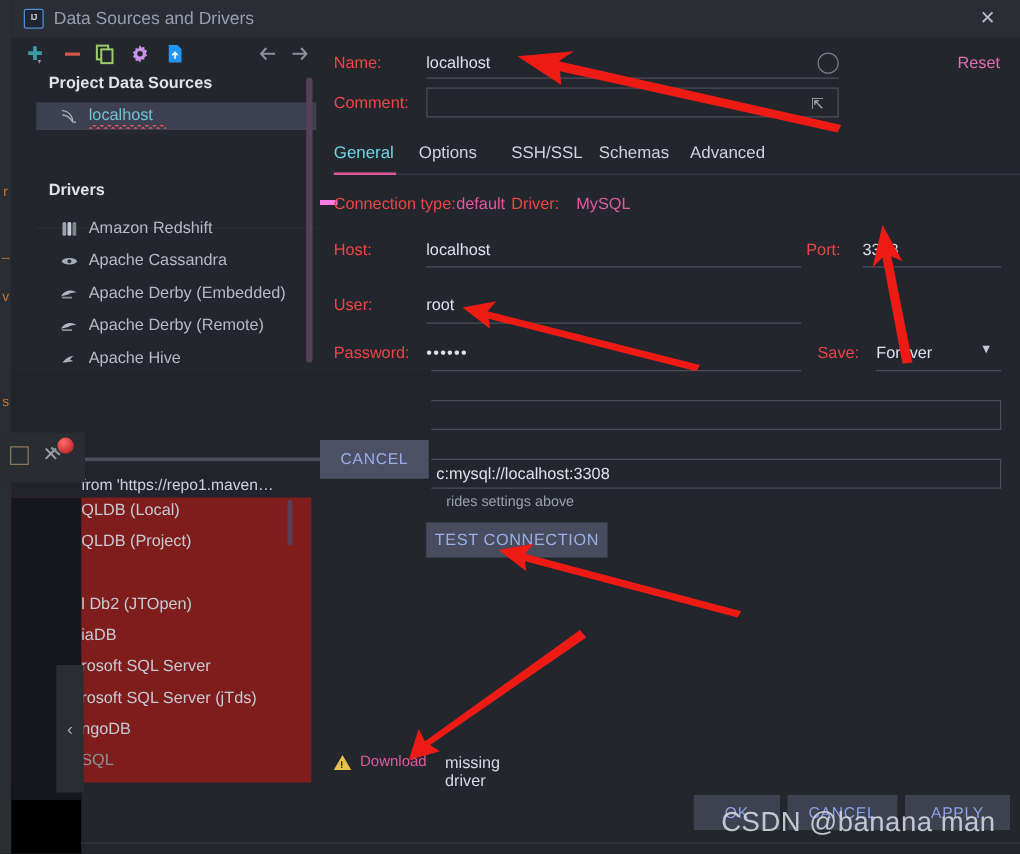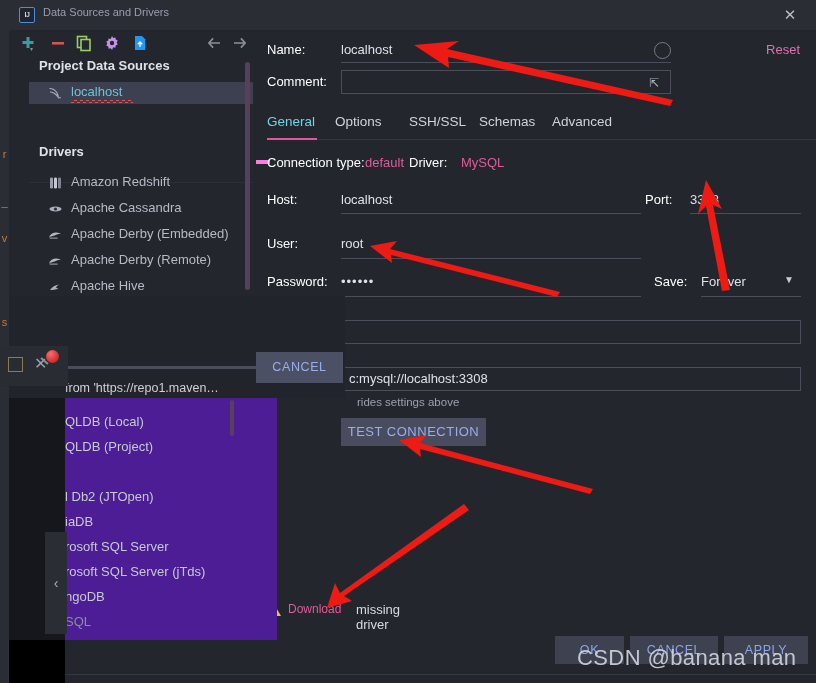--- a/index.html
+++ b/index.html
@@ -17,21 +17,21 @@
       font-family:"Liberation Sans",sans-serif;line-height:12px;text-align:center;}
 
   
   #dialog{left:9px;top:0;width:807px;height:683px;background:#24262e;}
 
   
   #titlebar{left:0;top:0;width:807px;height:30px;background:#2b2d35;}
   #ij-logo{left:10px;top:7px;width:16px;height:16px;border:1.6px solid #4a90d9;
       border-radius:2px;background:#1f2430;box-sizing:border-box;
       font-size:7px;line-height:13px;text-align:center;color:#cfd3dc;font-weight:bold;letter-spacing:-0.5px;}
-  #dialog-title{left:34px;top:6px;font-size:11px;color:#9a9fb0;}
+  #dialog-title{left:34px;top:6px;font-size:14px;color:#9a9fb0;}
   #close-btn{left:763px;top:4px;width:36px;height:22px;text-align:center;
       line-height:22px;font-size:15px;color:#b9bdc7;cursor:pointer;}
 
   
   #toolbar{left:0;top:30px;width:238px;height:26px;}
   .tb-ico{position:absolute;top:4px;width:18px;height:18px;cursor:pointer;}
   #tb-add{left:10px;}
   #tb-remove{left:40px;}
   #tb-copy{left:66px;}
   #tb-settings{left:94px;}
@@ -53,21 +53,21 @@
         radial-gradient(circle at 4.5px 0px,#e05252 1.2px,transparent 1.4px);
       background-size:6px 4px;background-repeat:repeat-x;}
 
   #sb-divider{left:8px;top:124px;width:224px;height:1px;background:#35384180;}
 
   
   #splitter{left:236px;top:62px;width:5px;height:228px;background:#58405a;border-radius:3px;}
   #splitter-tick{left:247px;top:160px;width:14px;height:4px;background:#ff7be0;}
 
   
-  .flabel{position:absolute;font-size:13px;color:#ffffff;}
+  .flabel{position:absolute;font-size:13px;color:#ef4444;}
   .finput{position:absolute;font-size:13px;color:#dde1e8;}
   .uline{position:absolute;height:1px;background:#4a4e5a;}
   .boxinput{position:absolute;border:1px solid #4a4e5a;background:#24262e;box-sizing:border-box;}
 
   #reset-link{right:16px;top:42px;font-size:13px;color:#e070b0;cursor:pointer;}
   #name-circle{left:645px;top:42px;width:15px;height:15px;border:1.4px solid #767b88;border-radius:50%;}
   #comment-expand{left:640px;top:76px;font-size:12px;color:#aeb3be;transform:rotate(0deg);}
 
   
   #tabs{left:258px;top:114px;height:26px;}
@@ -105,21 +105,21 @@
   #btn-ok{left:546px;width:69px;}
   #btn-cancel{left:621px;width:88px;}
   #btn-apply{left:715px;width:84px;}
   #bottom-rule{left:0;top:674px;width:807px;height:1px;background:#34373f;}
 
   
   #watermark{left:577px;top:645px;font-size:22px;color:#cfd3da;opacity:.92;
       font-family:"Liberation Sans",sans-serif;letter-spacing:.4px;}
 
   
-  #drvpopup{left:9px;top:398px;width:240px;height:242px;background:#4c1d95;overflow:hidden;padding-left:28px;}
+  #drvpopup{left:9px;top:384px;width:240px;height:242px;background:#7f1d1d;overflow:hidden;}
   .drv-row{position:absolute;left:0;width:240px;height:25px;font-size:13px;color:#c6cad3;cursor:pointer;}
   .drv-row span{position:absolute;left:56px;top:4px;white-space:nowrap;}
   #drv-scroll{left:230px;top:400px;width:4px;height:36px;background:#58405a;border-radius:2px;}
   #drvpopup-mask{left:9px;top:398px;width:56px;height:242px;background:#15171d;}
 
   
   #collapse-handle{left:45px;top:532px;width:22px;height:102px;background:#2b2d35;
       color:#a9aebb;font-size:14px;text-align:center;line-height:102px;cursor:pointer;}
 
   

